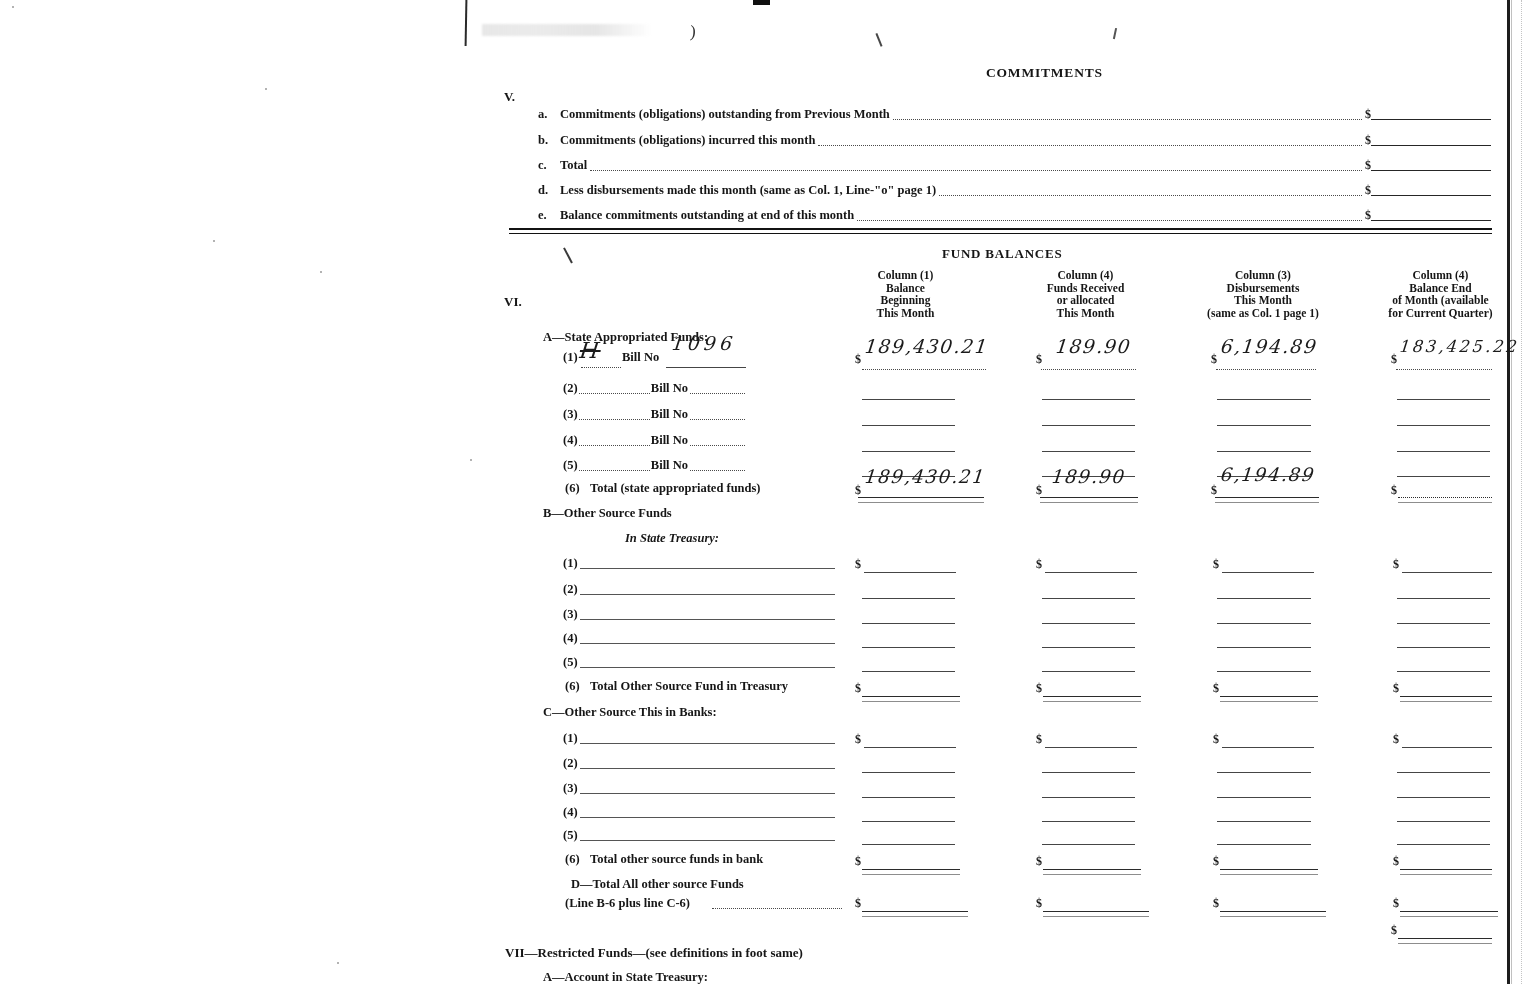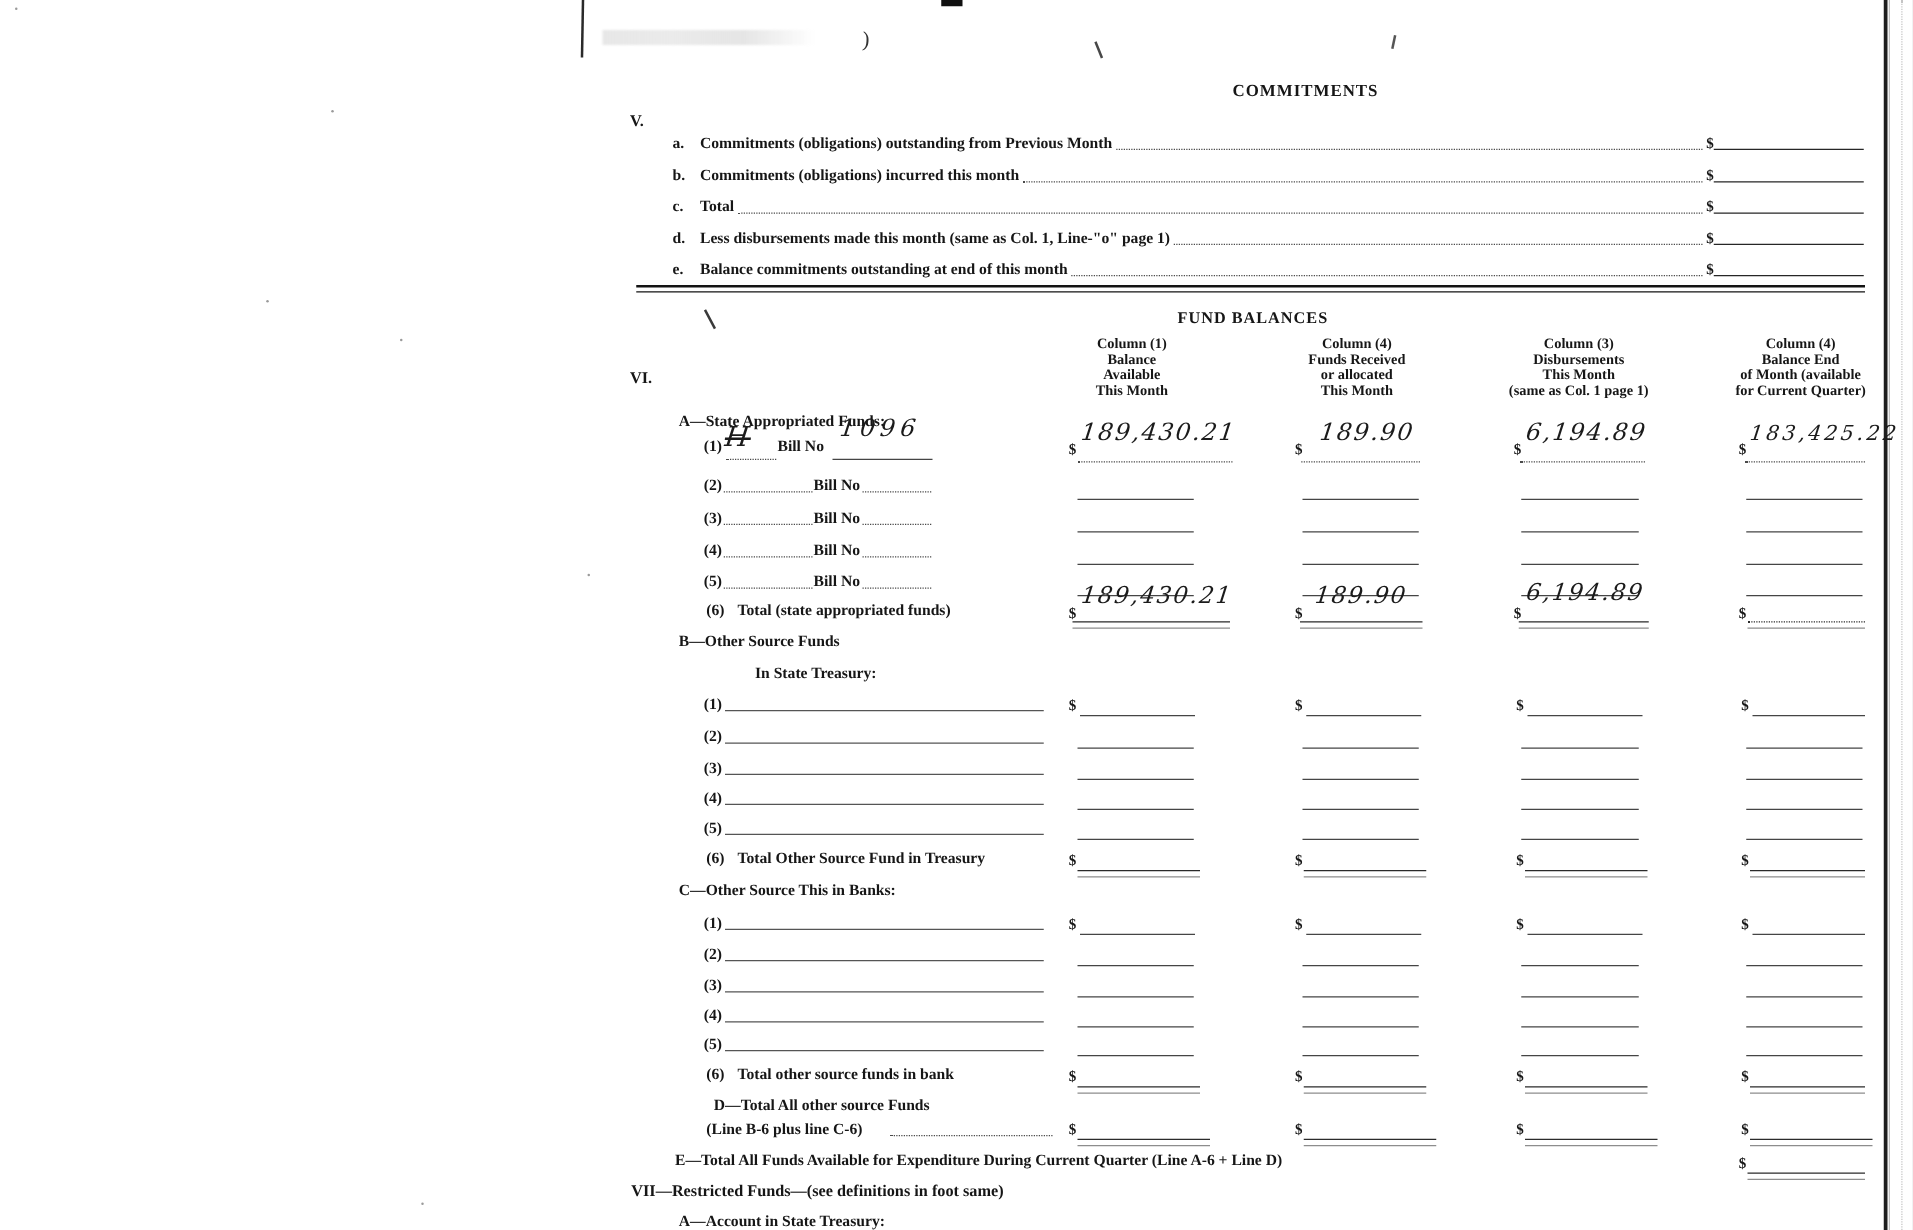--- a/index.html
+++ b/index.html
@@ -90,21 +90,21 @@
   </div>
 
   <div class="rule2" style="left:509px;top:228px;width:983px;"></div>
 
   <span class="t title" style="left:942px;top:246px;font-size:13px;">FUND BALANCES</span>
   <span class="t" style="left:504px;top:294px;font-size:13px;">VI.</span>
 
   <div class="hdr" style="left:828px;top:269px;width:155px;">
     <div>Column (1)</div>
     <div>Balance</div>
-    <div>Available</div>
+    <div>Beginning</div>
     <div>This Month</div>
   </div>
   <div class="hdr" style="left:1003px;top:269px;width:165px;">
     <div>Column (4)</div>
     <div>Funds Received</div>
     <div>or allocated</div>
     <div>This Month</div>
   </div>
   <div class="hdr" style="left:1163px;top:269px;width:200px;">
     <div>Column (3)</div>
@@ -196,21 +196,21 @@
   <span class="usd" style="left:1036px;top:483px;">$</span>
   <span class="hw" style="left:1052px;top:466px;font-size:18.5px;">189.90</span>
   <div class="dbl" style="left:1040px;top:497px;width:98px;"></div>
   <span class="usd" style="left:1211px;top:483px;">$</span>
   <span class="hw" style="left:1221px;top:464px;font-size:18.5px;">6,194.89</span>
   <div class="dbl" style="left:1215px;top:497px;width:104px;"></div>
   <span class="usd" style="left:1391px;top:483px;">$</span>
   <div class="dbl" style="left:1398px;top:497px;width:94px;border-top-style:dotted;"></div>
 
   <span class="t" style="left:543px;top:506px;">B—Other Source Funds</span>
-  <span class="t" style="left:604px;top:531px;">In State Treasury:</span>
+  <span class="t" style="left:625px;top:531px;font-style:italic;">In State Treasury:</span>
 
   <div class="srow" style="top:556px;">
       <span>(1)</span>
       <span class="sl"></span>
     </div>
   <span class="usd" style="left:855px;top:557px;">$</span>
     <div class="ln" style="left:864px;top:572px;width:92px;"></div>
   <span class="usd" style="left:1036px;top:557px;">$</span>
     <div class="ln" style="left:1045px;top:572px;width:92px;"></div>
   <span class="usd" style="left:1213px;top:557px;">$</span>
@@ -332,20 +332,19 @@
   <div class="lnd" style="left:712px;top:908px;width:130px;"></div>
   <span class="usd" style="left:855px;top:896px;">$</span>
     <div class="dbl" style="left:862px;top:911px;width:106px;"></div>
   <span class="usd" style="left:1036px;top:896px;">$</span>
     <div class="dbl" style="left:1043px;top:911px;width:106px;"></div>
   <span class="usd" style="left:1213px;top:896px;">$</span>
     <div class="dbl" style="left:1220px;top:911px;width:106px;"></div>
   <span class="usd" style="left:1393px;top:896px;">$</span>
     <div class="dbl" style="left:1400px;top:911px;width:98px;"></div>
 
-  <span class="t" style="left:540px;top:921px;">E—Total All Funds Available for Expenditure During Current Quarter (Line A-6 + Line D)</span>
   <span class="usd" style="left:1391px;top:923px;">$</span>
     <div class="dbl" style="left:1398px;top:938px;width:94px;"></div>
 
   <span class="t" style="left:505px;top:945px;font-size:13px;">VII—Restricted Funds—(see definitions in foot same)</span>
   <span class="t" style="left:543px;top:970px;">A—Account in State Treasury:</span>
 
 </div>
 
 </body></html>

